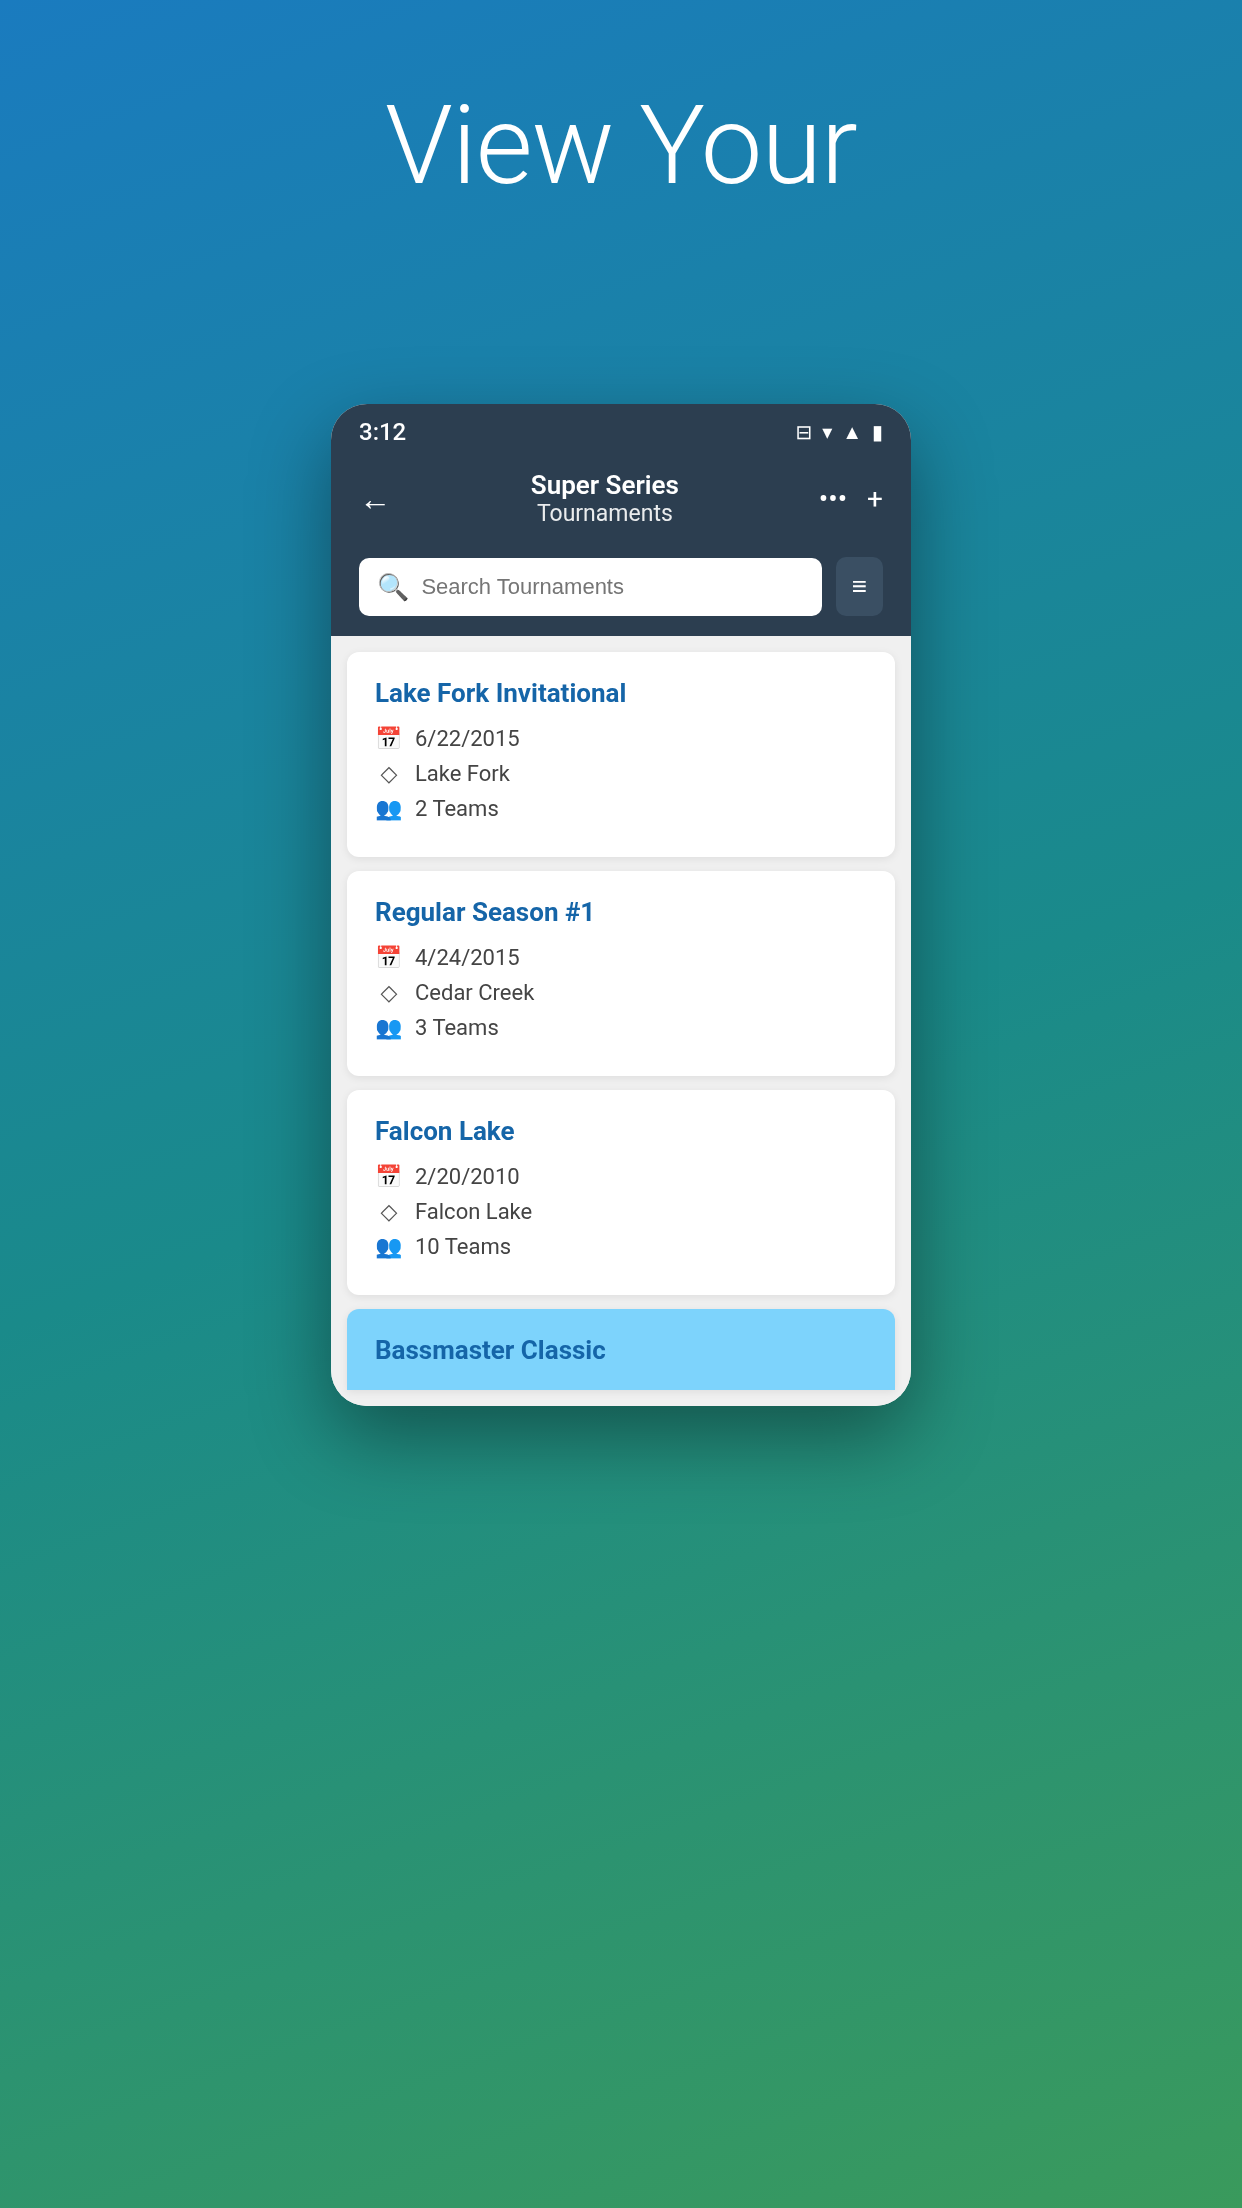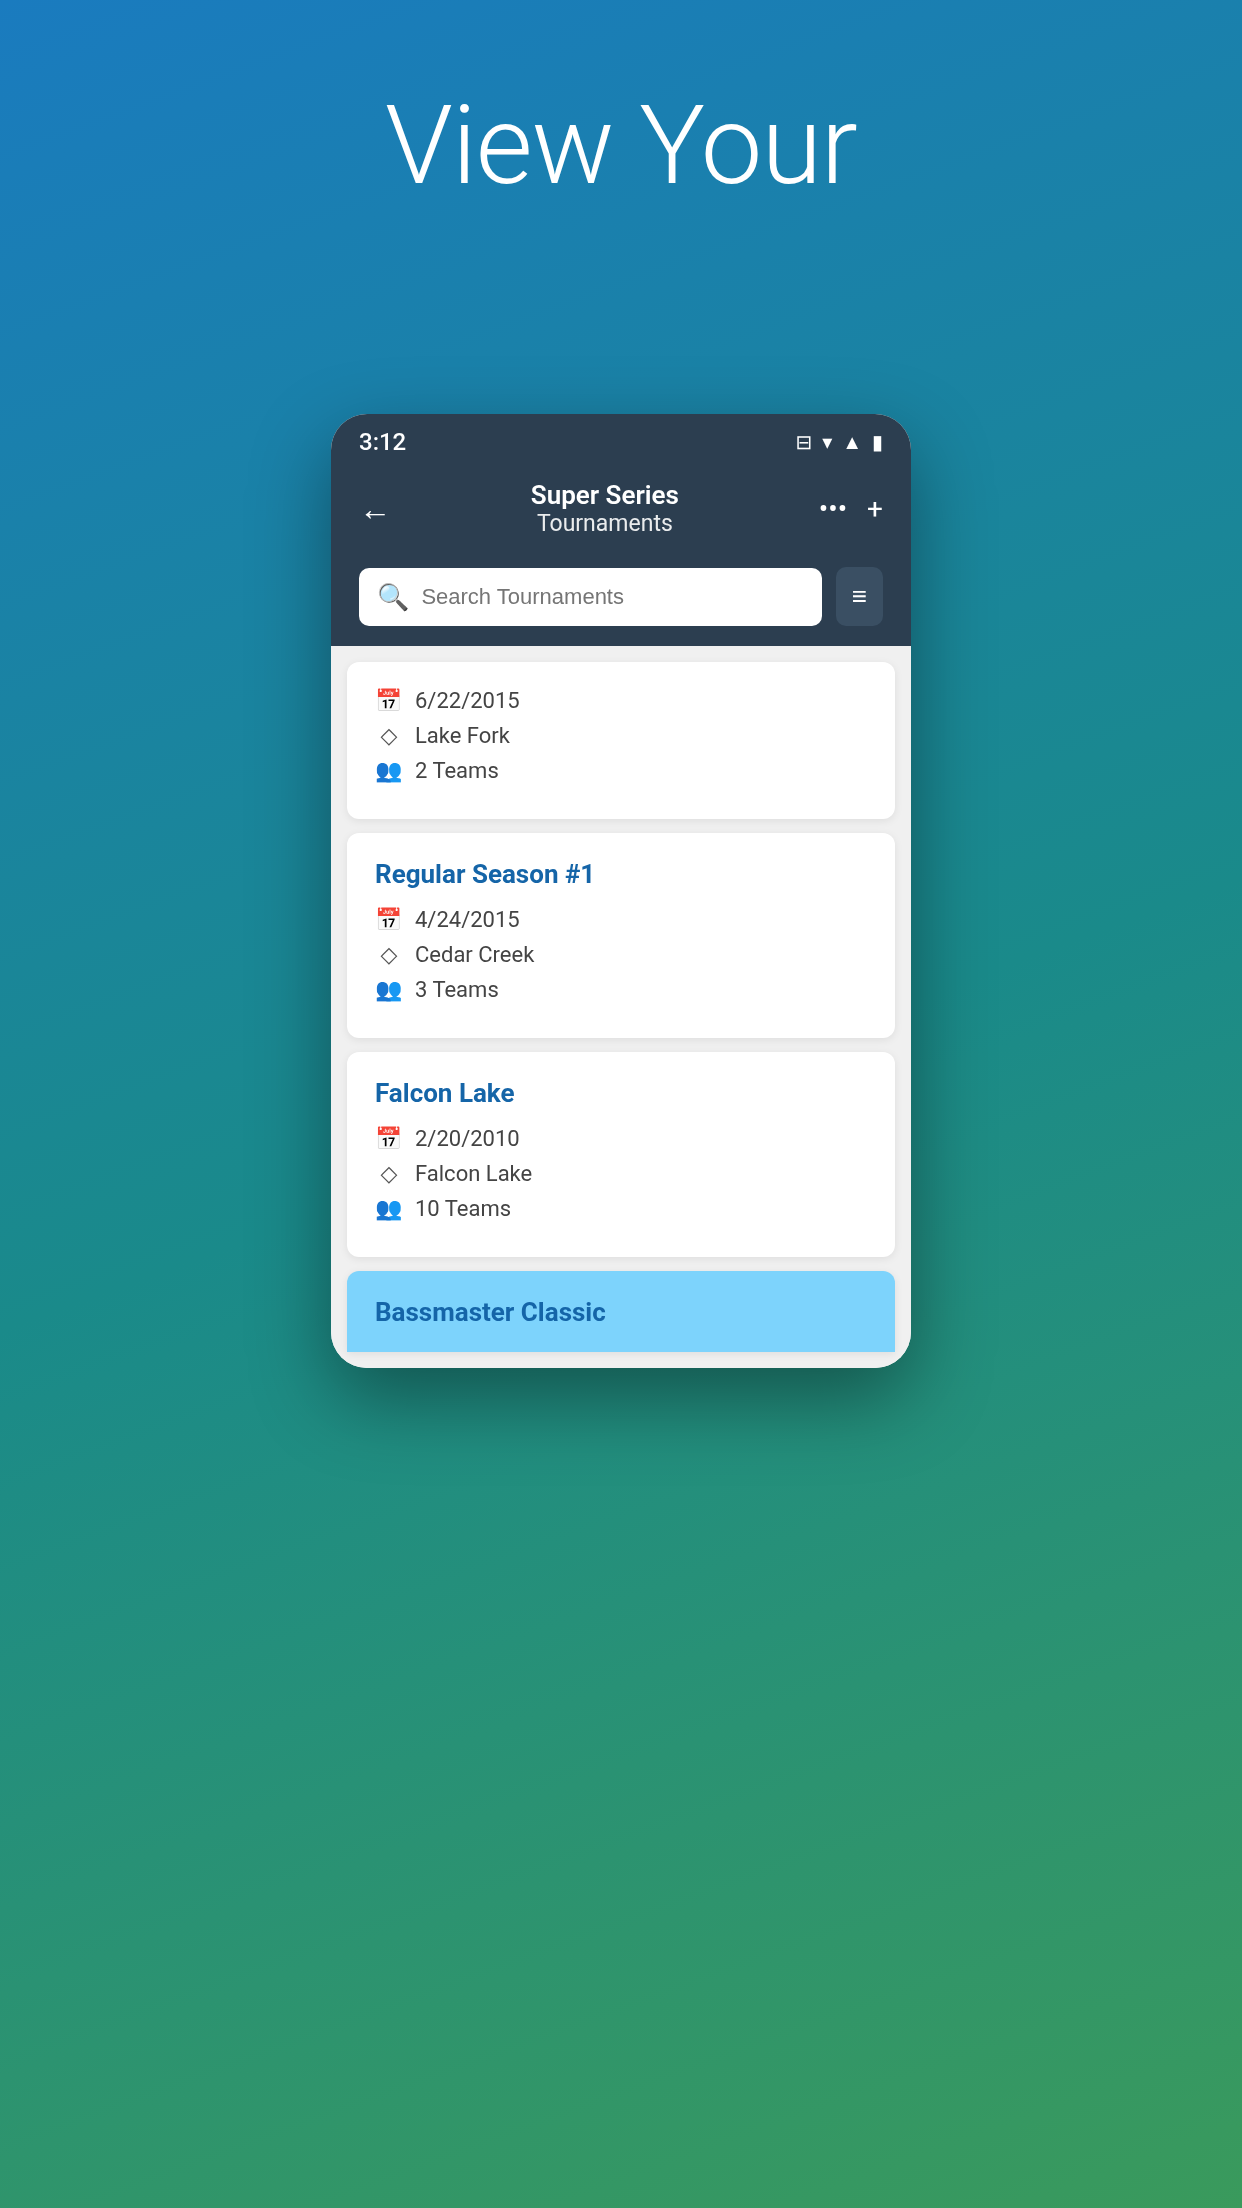--- a/index.html
+++ b/index.html
@@ -29,21 +29,21 @@
       line-height: 1.2;
       letter-spacing: -1px;
     }
 
     .phone-mockup {
       width: 580px;
       background: #f5f5f5;
       border-radius: 36px;
       overflow: hidden;
       box-shadow: 0 30px 80px rgba(0,0,0,0.4);
-      margin-top: 10px;
+      margin-top: 0;
     }
 
     
     .status-bar {
       background: #2c3e50;
       display: flex;
       justify-content: space-between;
       align-items: center;
       padding: 14px 28px 10px 28px;
     }
@@ -241,20 +241,21 @@
       <input class="search-input" type="text" placeholder="Search Tournaments" style="">
     </div>
     <div class="filter-btn">
       <span class="filter-icon">≡</span>
     </div>
   </div>
 
   <div class="content-area">
 
     <div class="tournament-card">
+      <div class="tournament-name">Lake Fork Invitational</div>
       <div class="tournament-detail">
         <span class="detail-icon">📅</span>
         <span>6/22/2015</span>
       </div>
       <div class="tournament-detail">
         <span class="detail-icon">◇</span>
         <span>Lake Fork</span>
       </div>
       <div class="tournament-detail">
         <span class="detail-icon">👥</span>

